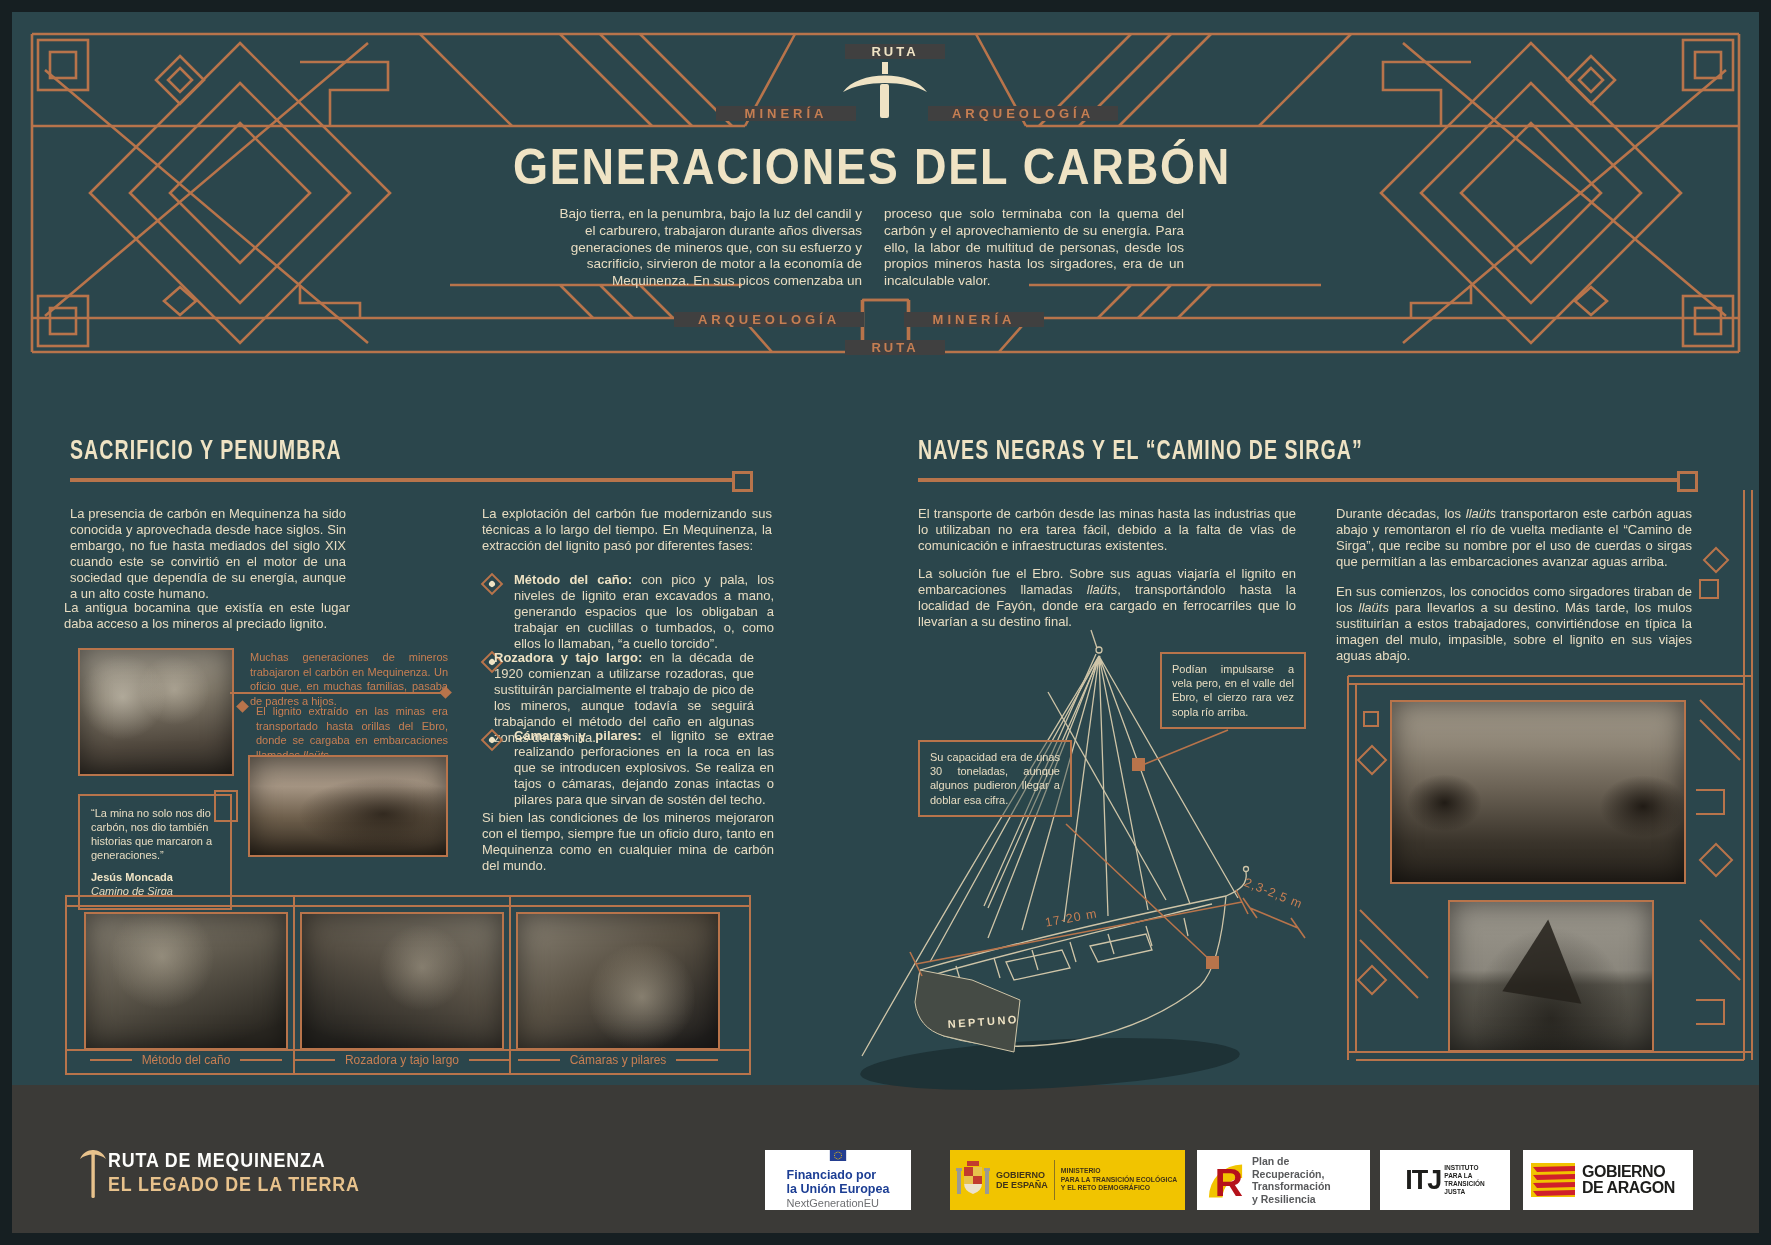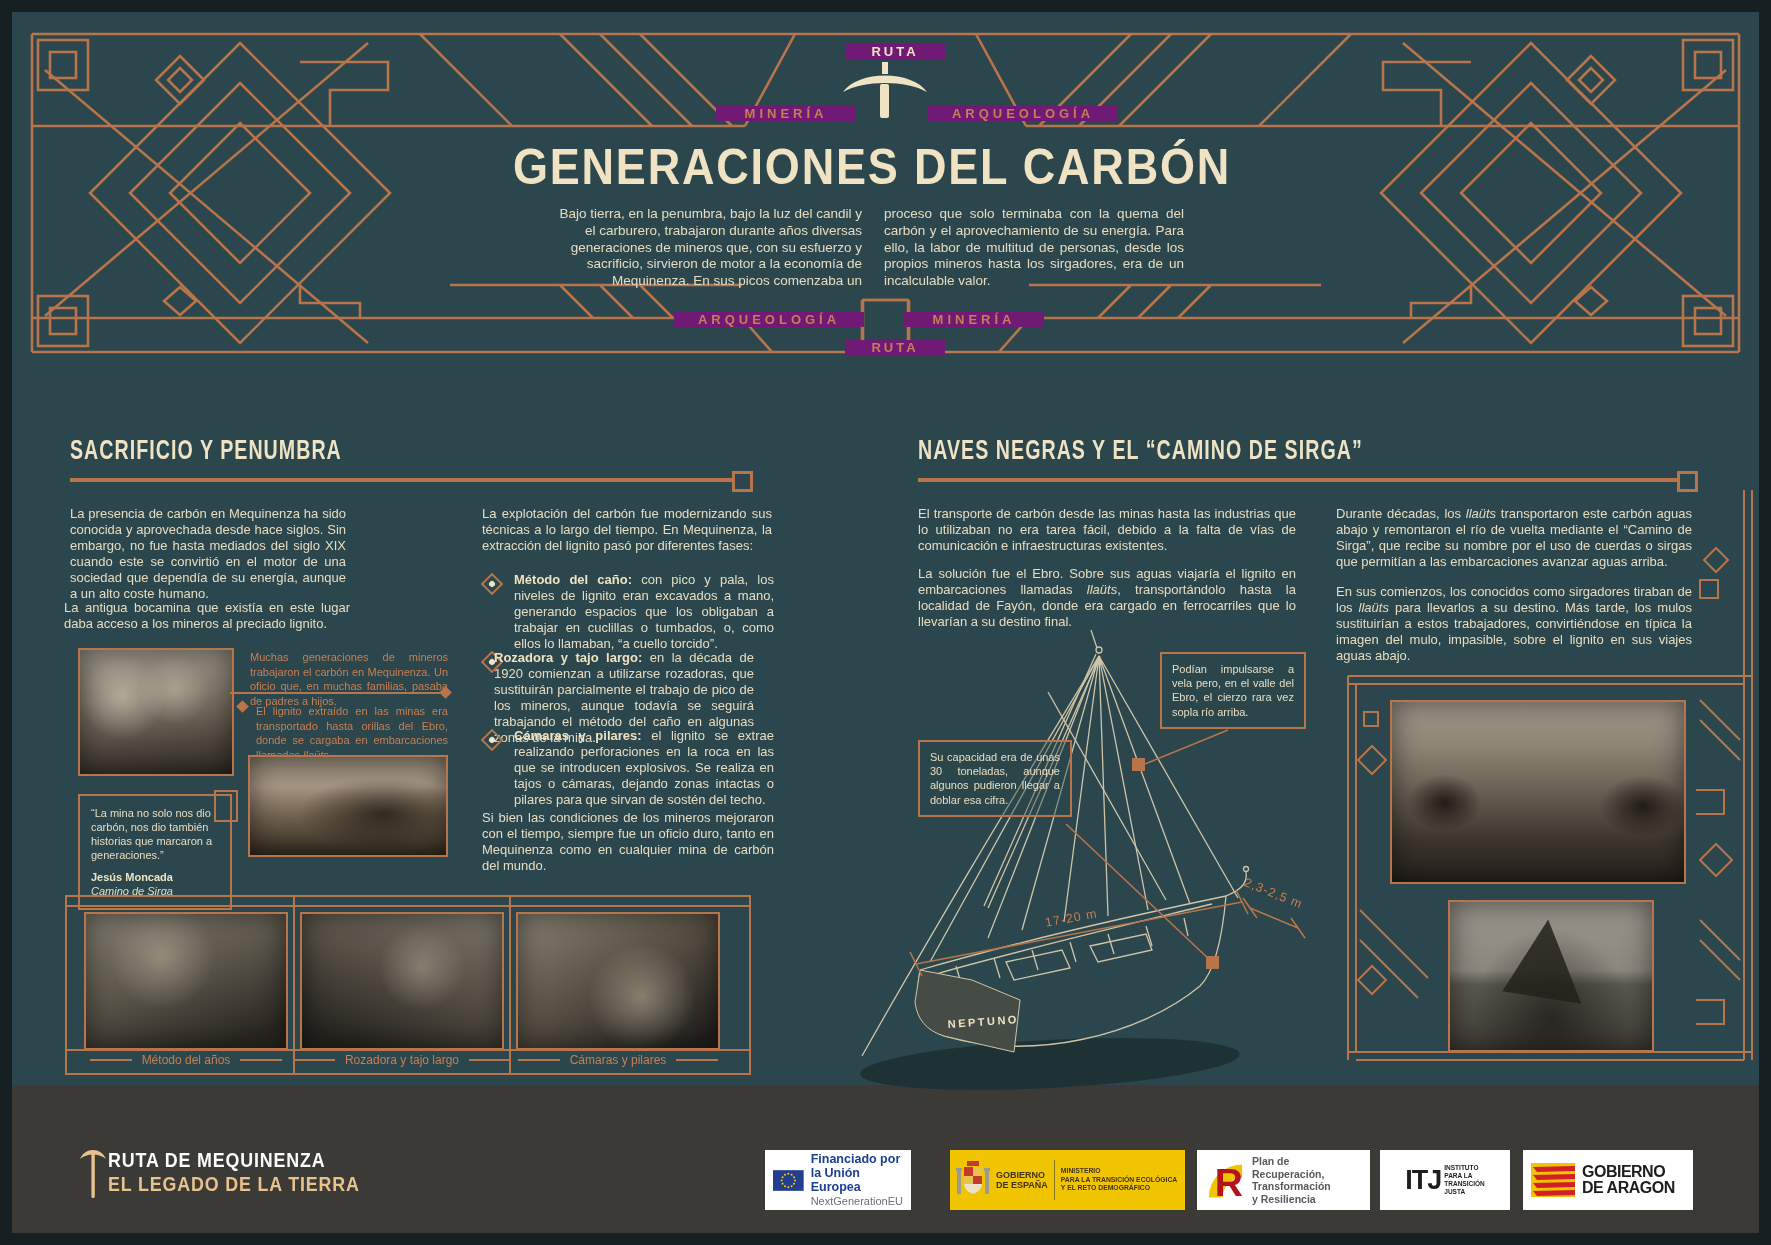--- a/index.html
+++ b/index.html
@@ -6,21 +6,21 @@
   body{width:1771px;height:1245px;background:#161f22;font-family:"Liberation Sans",sans-serif;}
   .page{position:relative;width:1771px;height:1245px;overflow:hidden;}
   .abs{position:absolute;}
   .teal{left:12px;top:12px;width:1747px;height:1073px;background:#2b464c;}
   .footer{left:12px;top:1085px;width:1747px;height:148px;background:#3b3a37;}
   .cream{color:#efe3c4;}
   .body-txt{color:#e7dcc1;font-size:13px;line-height:16px;text-align:justify;}
   .disp{font-weight:700;color:#efe3c4;letter-spacing:1.5px;white-space:nowrap;transform:scaleX(.7);transform-origin:0 50%;font-size:28px;}
   .rule{height:4px;background:#b8744b;}
   .rule-sq{width:15px;height:15px;border:3px solid #b8744b;background:#2b464c;}
-  .hlabel{color:#c67e52;font-size:13px;letter-spacing:4px;font-weight:700;background:#701a75;padding:0 10px;white-space:nowrap;text-align:center;}
+  .hlabel{color:#c67e52;font-size:13px;letter-spacing:4px;font-weight:700;background:#404040;padding:0 10px;white-space:nowrap;text-align:center;}
   .caption{color:#c87f53;font-size:11px;line-height:14.5px;text-align:justify;}
   .photo{border:2px solid #b8744b;box-shadow:inset 0 0 28px rgba(0,0,0,.55);}
   .ph-miners{background:radial-gradient(circle at 28% 38%,rgba(232,226,210,.45),transparent 32%),radial-gradient(circle at 62% 32%,rgba(222,214,196,.4),transparent 28%),linear-gradient(175deg,#a09a8d 0%,#81796a 38%,#4e463c 75%,#2e2a24 100%);}
   .ph-sepia{background:radial-gradient(ellipse at 68% 58%,rgba(22,16,10,.7),transparent 45%),linear-gradient(180deg,#8e8273 0%,#a59583 30%,#6e5f4c 62%,#352c21 100%);}
   .ph-mine1{background:radial-gradient(circle at 38% 32%,rgba(214,204,182,.4),transparent 34%),linear-gradient(160deg,#857f72 0%,#5f594d 42%,#2b2822 88%);}
   .ph-mine2{background:radial-gradient(circle at 60% 40%,rgba(214,204,182,.35),transparent 30%),linear-gradient(200deg,#7e786b 0%,#564f44 45%,#262420 90%);}
   .ph-mine3{background:radial-gradient(circle at 62% 62%,rgba(198,188,166,.5),transparent 36%),linear-gradient(150deg,#8a8375 0%,#5a5245 45%,#242220 92%);}
   .ph-mules{background:radial-gradient(ellipse 60px 46px at 18% 56%,rgba(22,17,12,.85),transparent 62%),radial-gradient(ellipse 70px 50px at 86% 58%,rgba(22,17,12,.85),transparent 62%),linear-gradient(180deg,#a39b8c 0%,#8d8475 25%,#6b6255 48%,#3a342b 78%,#26211b 100%);}
   .ph-sail{background:radial-gradient(ellipse at 50% 78%,rgba(20,18,14,.6),transparent 55%),linear-gradient(180deg,#9a968c 0%,#8b877d 46%,#5a574e 56%,#3f3d36 100%);}
   .sail-tri{position:absolute;left:58px;top:18px;width:0;height:0;border-left:34px solid transparent;border-right:46px solid transparent;border-bottom:78px solid rgba(36,33,27,.85);transform:rotate(9deg);}
@@ -135,21 +135,21 @@
   <svg class="abs" style="left:60px;top:890px;width:700px;height:196px" viewBox="60 890 700 196">
     <g stroke="#b8744b" stroke-width="2" fill="none">
       <rect x="66" y="896" width="684" height="178"></rect>
       <path d="M66,1050 H750 M294,896 V1074 M510,896 V1074 M66,906 H750"></path>
     </g>
   </svg>
   <div class="abs photo ph-mine1" style="left:84px;top:912px;width:200px;height:134px;"></div>
   <div class="abs photo ph-mine2" style="left:300px;top:912px;width:200px;height:134px;"></div>
   <div class="abs photo ph-mine3" style="left:516px;top:912px;width:200px;height:134px;"></div>
   <div class="abs strip-cap" style="left:86px;top:1053px;width:200px;justify-content:center;">
-      <span>Método del años</span>
+      <span>Método del caño</span>
     </div>
   <div class="abs strip-cap" style="left:290px;top:1053px;width:224px;justify-content:center;">
       <span>Rozadora y tajo largo</span>
     </div>
   <div class="abs strip-cap" style="left:518px;top:1053px;width:200px;justify-content:center;">
       <span>Cámaras y pilares</span>
     </div>
 
   <div class="abs disp" style="left:918px;top:434px;">NAVES NEGRAS Y EL “CAMINO DE SIRGA”</div>
   <div class="abs rule" style="left:918px;top:478px;width:759px;"></div>
@@ -219,21 +219,21 @@
     <i class="sail-tri"></i>
   </div>
 
   <svg class="abs" style="left:78px;top:1144px;width:30px;height:58px" viewBox="0 0 30 58">
     <path d="M2,15 C7,3 23,3 28,15 C21,9 9,9 2,15 Z" fill="#e8c28c"></path>
     <rect x="13.4" y="6" width="3.4" height="48" rx="1.5" fill="#e8c28c"></rect>
   </svg>
   <div class="abs brand1" style="left:108px;top:1148px;">RUTA DE MEQUINENZA</div>
   <div class="abs brand2" style="left:108px;top:1172px;">EL LEGADO DE LA TIERRA</div>
 
-  <div class="abs logo-box" style="left:765px;top:1150px;width:146px;height:60px;padding:0 8px;box-sizing:border-box;gap:7px;">
+  <div class="abs logo-box" style="left:765px;top:1150px;width:146px;height:60px;padding:0 8px;box-sizing:border-box;gap:7px;flex-direction:column;">
     <svg width="46" height="31" viewBox="0 0 46 31">
       <rect width="46" height="31" fill="#243e90"></rect>
       <g fill="#ffcc00">
         <circle cx="23" cy="5.5" r="1.5"></circle>
           <circle cx="28" cy="6.9" r="1.5"></circle>
           <circle cx="31.6" cy="10.5" r="1.5"></circle>
           <circle cx="33" cy="15.5" r="1.5"></circle>
           <circle cx="31.6" cy="20.5" r="1.5"></circle>
           <circle cx="28" cy="24.1" r="1.5"></circle>
           <circle cx="23" cy="25.5" r="1.5"></circle>

